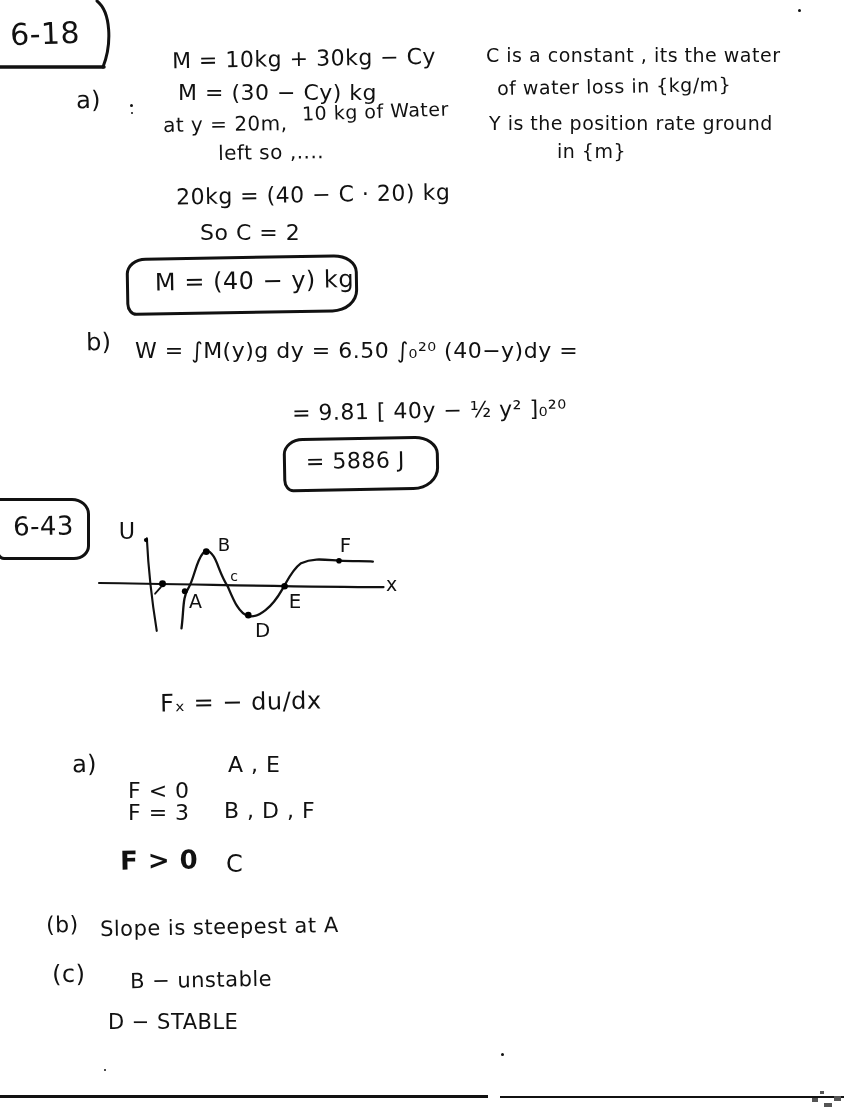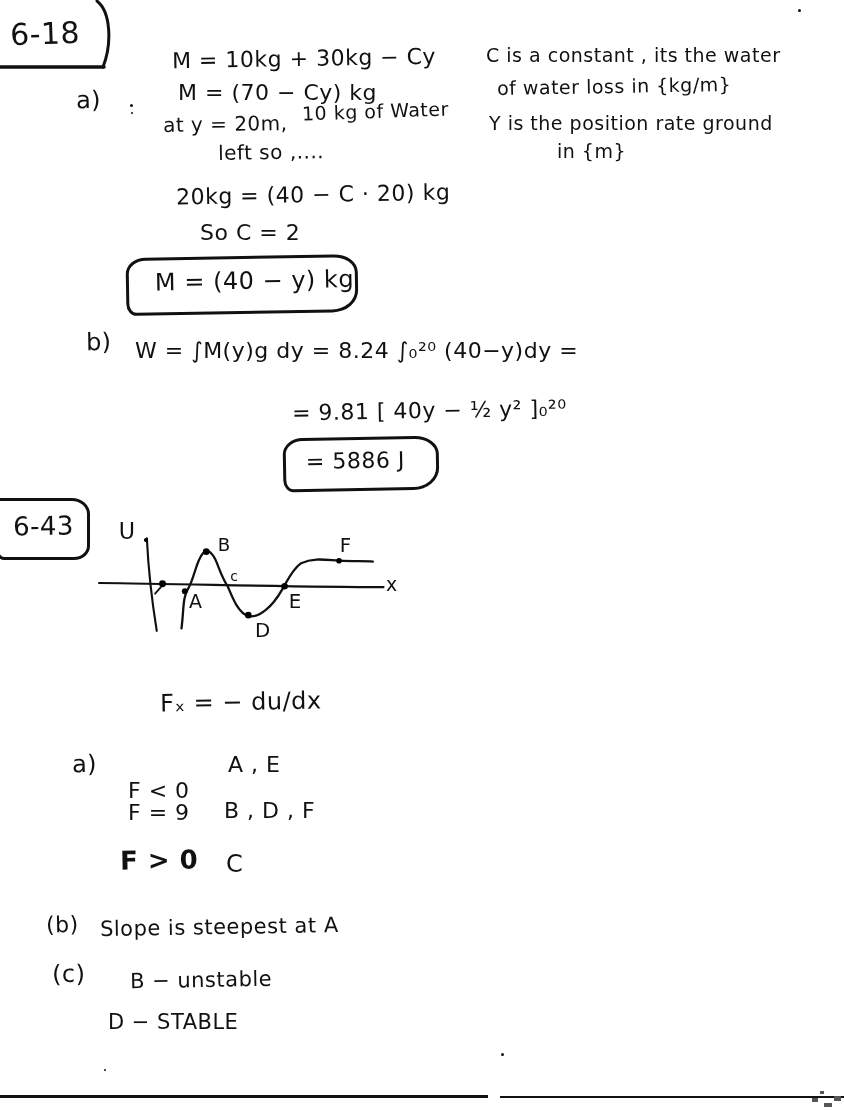--- a/index.html
+++ b/index.html
@@ -33,38 +33,38 @@
 
   <svg class="abs" style="left:0;top:0" width="125" height="78">
     <path d="M97,1 C111,12 112,44 103,67" fill="none" stroke="#111" stroke-width="3" stroke-linecap="round"></path>
     <path d="M0,67 L104,67" fill="none" stroke="#111" stroke-width="3.5" stroke-linecap="round"></path>
   </svg>
   <div class="hw fs30 abs rot-n2" style="left:10px;top:16px">6-18</div>
 
   <div class="hw fs24 abs rot-n1" style="left:76px;top:86px">a)</div>
 
   <div class="hw fs22 abs rot-n1" style="left:172px;top:46px">M = 10kg + 30kg − Cy</div>
-  <div class="hw fs22 abs" style="left:178px;top:80px">M = (70 − Cy) kg</div>
+  <div class="hw fs22 abs" style="left:178px;top:80px">M = (30 − Cy) kg</div>
   <div class="hw fs20 abs rot-n1" style="left:163px;top:112px">at  y = 20m,</div>
   <div class="hw fs19 abs rot-n2" style="left:302px;top:100px">10 kg of Water</div>
   <div class="hw fs20 abs rot-n1" style="left:218px;top:140px">left so ,....</div>
   <div class="hw fs22 abs rot-n1" style="left:176px;top:182px">20kg = (40 − C · 20) kg</div>
   <div class="hw fs22 abs" style="left:200px;top:220px">So C = 2</div>
 
   <div class="handbox abs" style="left:126px;top:256px;width:226px;height:52px;transform:rotate(-1deg)">
     <div class="hw fs24 abs" style="left:26px;top:8px">M = (40 − y) kg</div>
   </div>
 
   <div class="hw fs19 abs" style="left:486px;top:44px">C is a constant , its the water</div>
   <div class="hw fs19 abs rot-n1" style="left:497px;top:75px">of water loss   in {kg/m}</div>
   <div class="hw fs19 abs" style="left:489px;top:112px">Y is  the   position rate ground</div>
   <div class="hw fs19 abs" style="left:557px;top:140px">in {m}</div>
 
   <div class="hw fs24 abs rot-n1" style="left:86px;top:328px">b)</div>
-  <div class="hw fs22 abs" style="left:135px;top:338px">W = ∫M(y)g dy =   8.24 ∫₀²⁰ (40−y)dy  =</div>
+  <div class="hw fs22 abs" style="left:135px;top:338px">W = ∫M(y)g dy =   6.50 ∫₀²⁰ (40−y)dy  =</div>
   <div class="hw fs22 abs rot-n1" style="left:292px;top:398px">=  9.81  [ 40y − ½ y² ]₀²⁰</div>
 
   <div class="handbox abs" style="left:283px;top:437px;width:150px;height:48px;transform:rotate(-1deg)">
     <div class="hw fs22 abs" style="left:20px;top:8px">=  5886 J</div>
   </div>
 
   <div class="handbox2 abs" style="left:-4px;top:498px;width:88px;height:56px">
     <div class="hw fs26 abs rot-n1" style="left:14px;top:10px">6-43</div>
   </div>
 
@@ -93,21 +93,21 @@
     <text x="291" y="663" font-size="24">D</text>
     <text x="332" y="628" font-size="24">E</text>
     <text x="394" y="561" font-size="24">F</text>
   </svg>
 
   <div class="hw fs24 abs rot-n1" style="left:160px;top:688px">Fₓ = − du/dx</div>
 
   <div class="hw fs24 abs rot-n1" style="left:72px;top:750px">a)</div>
   <div class="hw fs22 abs" style="left:128px;top:778px">F &lt; 0</div>
   <div class="hw fs22 abs" style="left:228px;top:752px">A , E</div>
-  <div class="hw fs22 abs" style="left:128px;top:800px">F = 9</div>
+  <div class="hw fs22 abs" style="left:128px;top:800px">F = 3</div>
   <div class="hw fs22 abs" style="left:224px;top:798px">B , D , F</div>
   <div class="hw fs26 abs bold rot-n1" style="left:120px;top:845px">F &gt; 0</div>
   <div class="hw fs24 abs" style="left:226px;top:850px">C</div>
 
   <div class="hw fs22 abs rot-n1" style="left:46px;top:912px">(b)</div>
   <div class="hw fs21 abs rot-n1" style="left:100px;top:915px">Slope is steepest at   A</div>
 
   <div class="hw fs24 abs rot-n1" style="left:52px;top:960px">(c)</div>
   <div class="hw fs21 abs rot-n1" style="left:130px;top:968px">B − unstable</div>
   <div class="hw fs21 abs" style="left:108px;top:1010px">D − STABLE</div>

